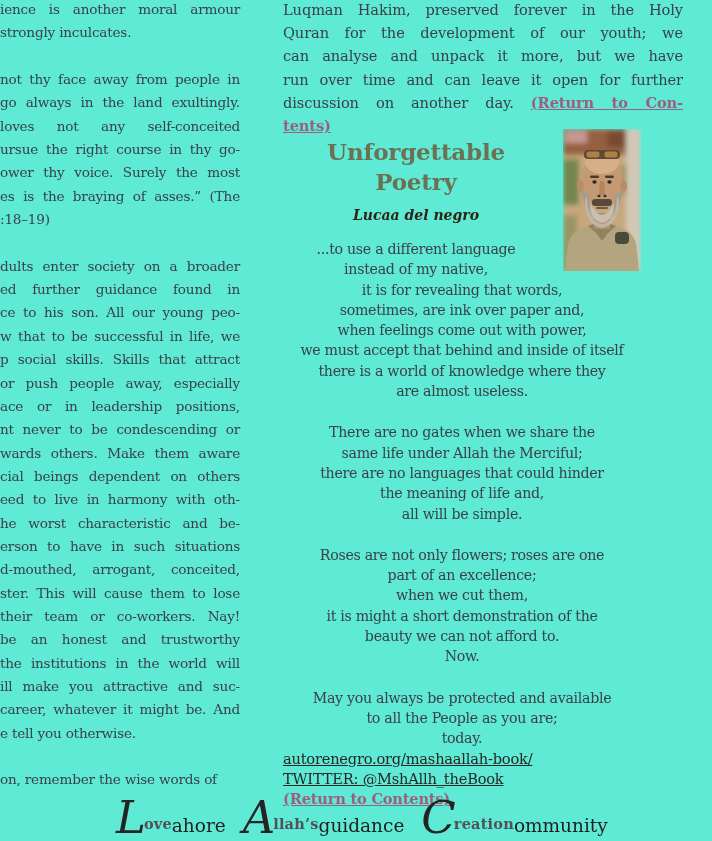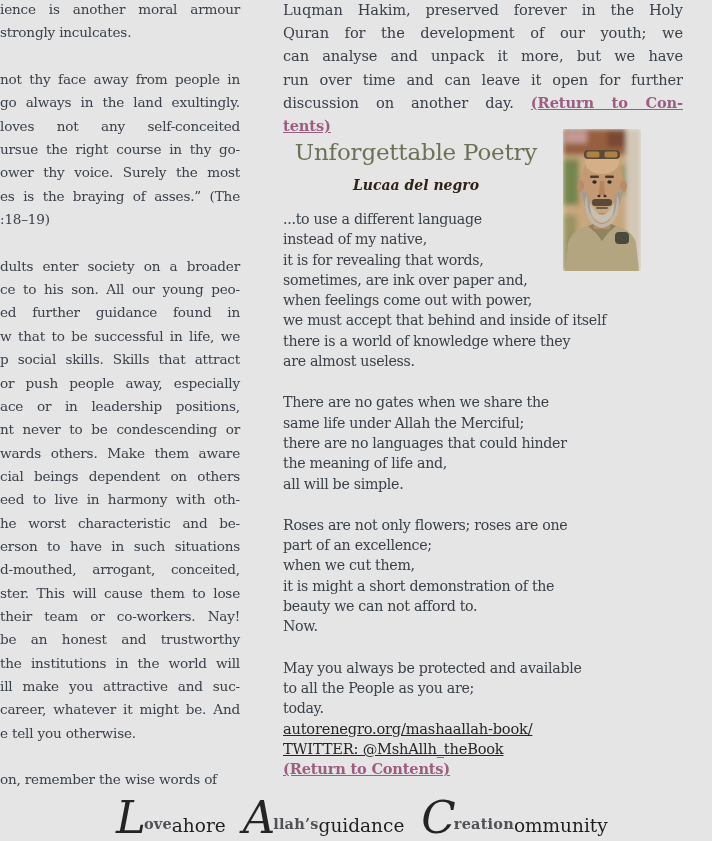--- a/index.html
+++ b/index.html
@@ -1,38 +1,38 @@
 <!DOCTYPE html>
 <html><head>
 <meta charset="utf-8">
 <style>
   html,body{margin:0;padding:0;background:#fff;}
-  #page{position:relative;width:712px;height:841px;background:#e5e5e5;overflow:hidden;
+  #page{position:relative;width:712px;height:841px;background:#5eead4;overflow:hidden;
         font-family:"DejaVu Serif", "Liberation Serif", serif;color:#3a4149;}
 
   
   .leftcol{position:absolute;left:0;top:-2px;width:240px;font-size:13.6px;
            line-height:23.35px;letter-spacing:-0.2px;}
   .leftcol .line{min-height:23.35px;white-space:normal;}
   .just{text-align:justify;text-align-last:justify;}
 
   
   .rightpara{position:absolute;left:283px;top:-2px;width:400px;font-size:14.6px;
              line-height:23.2px;letter-spacing:-0.1px;}
   .rightpara .line{min-height:23.2px;}
   .mauve-link{color:#9c5e80;font-weight:bold;text-decoration:underline;cursor:pointer;}
 
   
   .poetrysec{position:absolute;left:283px;top:129px;width:358px;}
   .photo{float:right;width:78px;height:142px;margin:0 0 0 14px;display:block;}
-  .p-title{font-size:23px;font-weight:normal;color:#6c7154;text-align:center;
+  .p-title{font-size:23px;font-weight:bold;color:#6c7154;text-align:center;
            margin:8px 0 0 0;line-height:30px;letter-spacing:-0.2px;}
   .p-author{font-size:14px;font-weight:bold;font-style:italic;color:#2e2415;
             text-align:center;margin:6px 0 0 0;line-height:24px;}
-  .poem{margin-top:12px;text-align:left;font-size:14.2px;line-height:20.3px;
+  .poem{margin-top:12px;text-align:center;font-size:14.2px;line-height:20.3px;
         letter-spacing:-0.3px;}
   .poem .line{min-height:20.3px;}
   .poem .blank{height:21px;min-height:21px;}
   .p-links{text-align:left;font-size:14.6px;line-height:20.3px;letter-spacing:-0.2px;}
   .dark-link{color:#262626;text-decoration:underline;cursor:pointer;}
 
   
   .footer{position:absolute;left:116px;top:799px;display:flex;gap:17px;
           color:#1f1f1f;}
   .f-unit{display:flex;align-items:flex-end;}
@@ -52,22 +52,22 @@
       <div class="line blank"></div>
       <div class="line just">not thy face away from people in</div>
       <div class="line just">go always in the land exultingly.</div>
       <div class="line just">loves not any self-conceited</div>
       <div class="line just">ursue the right course in thy go-</div>
       <div class="line just">ower thy voice.  Surely the most</div>
       <div class="line just">es is the braying of asses.” (The</div>
       <div class="line">:18–19)</div>
       <div class="line blank"></div>
       <div class="line just">dults enter society on a broader</div>
+      <div class="line just">ed further guidance found in</div>
       <div class="line just">ce to his son. All our young peo-</div>
-      <div class="line just">ed further guidance found in</div>
       <div class="line just">w that to be successful in life, we</div>
       <div class="line just">p social skills. Skills that attract</div>
       <div class="line just">or push people away, especially</div>
       <div class="line just">ace or in leadership positions,</div>
       <div class="line just">nt never to be condescending or</div>
       <div class="line just">wards others. Make them aware</div>
       <div class="line just">cial beings dependent on others</div>
       <div class="line just">eed to live in harmony with oth-</div>
       <div class="line just">he worst characteristic and be-</div>
       <div class="line just">erson to have in such situations</div>

